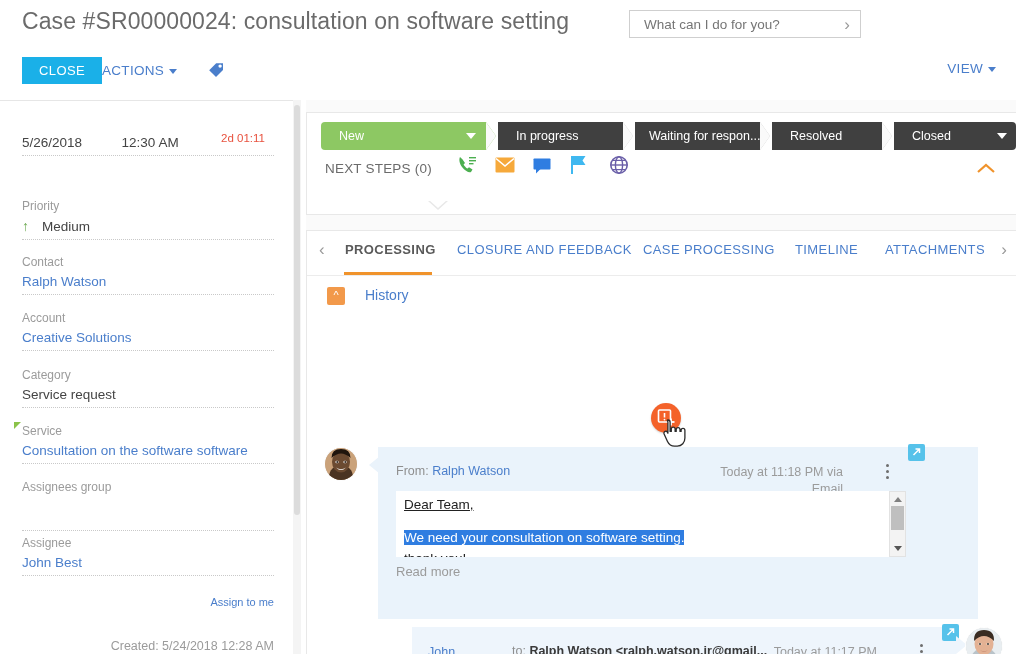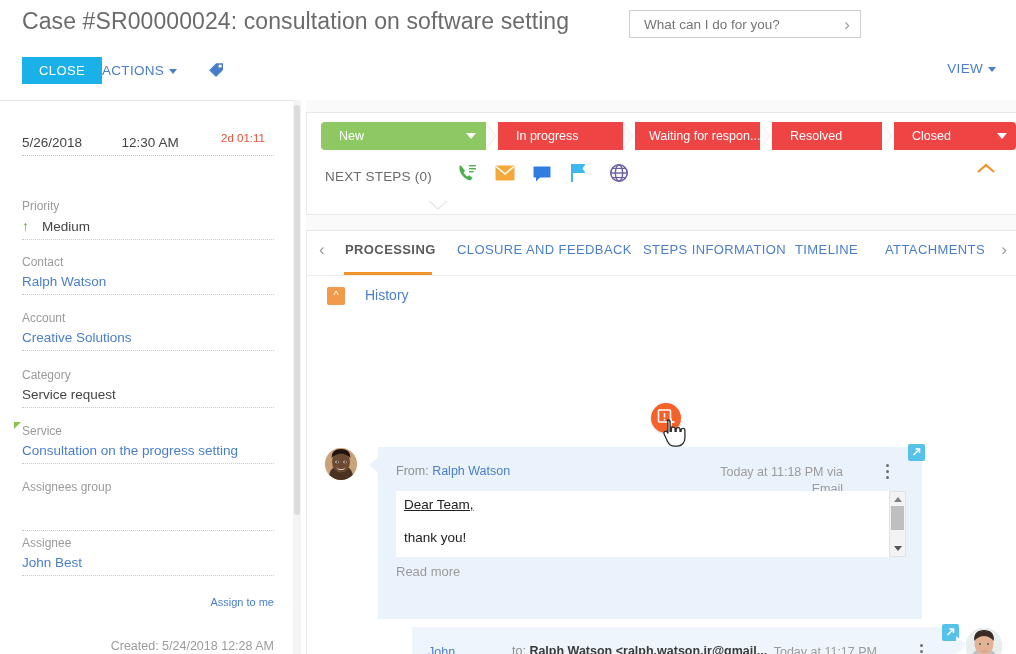--- a/index.html
+++ b/index.html
@@ -83,21 +83,21 @@
     position:absolute;left:306px;top:100px;width:710px;height:554px;
     background:#fafafa;
   }
   .panel-steps{
     position:absolute;left:0;top:12px;width:710px;height:103px;
     background:#fff;border:1px solid #e8e8e8;border-right:none;box-sizing:border-box;
   }
   
   .stepper{position:absolute;left:14px;top:9px;height:28px;width:695px;}
   .step{
-    position:absolute;top:0;height:28px;background:#ef4444;color:#fff;
+    position:absolute;top:0;height:28px;background:#404040;color:#fff;
     font-size:12.5px;line-height:28px;box-sizing:border-box;
   }
   .step .txt{position:absolute;left:18px;top:0;white-space:nowrap;overflow:hidden;}
   .step.active{background:#8dc863;}
   .step-chev{
     position:absolute;top:0;width:0;height:0;
     border-top:14px solid transparent;border-bottom:14px solid transparent;
     border-left:10px solid #fafafa;z-index:4;
   }
   .step-notch{
@@ -107,21 +107,21 @@
   }
   .step-notch.active{border-left-color:#8dc863;}
   .step-caret{
     position:absolute;top:11px;width:0;height:0;
     border-left:5px solid transparent;border-right:5px solid transparent;
     border-top:6px solid #fff;z-index:5;
   }
   .step-round-l{border-top-left-radius:4px;border-bottom-left-radius:4px;}
   .step-round-r{border-top-right-radius:4px;border-bottom-right-radius:4px;}
 
-  .nextsteps{position:absolute;left:18px;top:54px;text-align:center;}
+  .nextsteps{position:absolute;left:18px;top:46px;text-align:center;}
   .ns-label{font-size:13.5px;color:#6b6b6b;letter-spacing:0.2px;}
   .ns-icons{position:absolute;left:131px;top:-5px;width:340px;height:30px;}
   .ns-ic{position:absolute;top:0;cursor:pointer;}
   .ns-collapse{
     position:absolute;right:20px;top:48px;cursor:pointer;
   }
   .ns-pointer{
     position:absolute;left:123px;top:100px;width:0;height:0;
     border-left:9px solid transparent;border-right:9px solid transparent;
     border-top:8px solid #fff;z-index:6;
@@ -271,21 +271,21 @@
     <div class="fld" style="top:267px;">
       <div class="fld-label">Category</div>
       <div class="fld-value fld-underline">Service request</div>
     </div>
 
     <div class="fld" style="top:323px;">
       <div class="fld-label" style="position:relative;">
         <i class="req-mark"></i>
         <span>Service</span>
       </div>
-      <div class="fld-value link fld-underline">Consultation on the progress setting</div>
+      <div class="fld-value link fld-underline">Consultation on the software software</div>
     </div>
 
     <div class="fld" style="top:379px;">
       <div class="fld-label">Assignees group</div>
       <div class="fld-value fld-underline" style="height:26px;"></div>
     </div>
 
     <div class="fld" style="top:435px;">
       <div class="fld-label">Assignee</div>
       <div class="fld-value link fld-underline">John Best</div>
@@ -389,21 +389,21 @@
 
     <div class="panel-tabs">
 
       <div class="tabs">
         <span class="tab-arrow" style="left:12px;">‹</span>
 
         <span class="tab active" style="left:38px;">PROCESSING</span>
         <div class="tab-underline" style="left:37px;width:88px;"></div>
 
         <span class="tab" style="left:150px;">CLOSURE AND FEEDBACK</span>
-        <span class="tab" style="left:336px;">STEPS INFORMATION</span>
+        <span class="tab" style="left:336px;">CASE PROCESSING</span>
         <span class="tab" style="left:488px;">TIMELINE</span>
         <span class="tab" style="left:578px;">ATTACHMENTS</span>
 
         <span class="tab-arrow" style="right:10px;">›</span>
       </div>
 
       <div class="hist-head">
         <span class="hist-toggle">^</span>
         <span class="hist-title">History</span>
       </div>
@@ -416,41 +416,42 @@
           <path d="M6.5 10 q9.5 -9 19 0 q0 -9 -9.5 -9 q-9.5 0 -9.5 9 Z" fill="#20150d"></path>
           <ellipse cx="12" cy="14" rx="1.6" ry="1.2" fill="#fff"></ellipse>
           <ellipse cx="20" cy="14" rx="1.6" ry="1.2" fill="#fff"></ellipse>
           <circle cx="12.2" cy="14" r="0.9" fill="#241a12"></circle>
           <circle cx="20.2" cy="14" r="0.9" fill="#241a12"></circle>
           <path d="M11 19.5 q5 3.5 10 0 q-5 5 -10 0 Z" fill="#fff"></path>
         </svg>
       </div>
       <i class="msg-tail-l" style="left:62px;top:225px;"></i>
 
-      <div class="msg" style="left:71px;top:216px;width:544px;height:172px;">
+      <div class="msg" style="left:71px;top:216px;width:600px;height:172px;">
         <div class="msg-from" style="left:18px;top:17px;">
           <span>From:</span>
           <b>Ralph Watson</b>
         </div>
         <div class="msg-time" style="left:330px;top:17px;width:135px;">Today at 11:18 PM via Email</div>
 
         <span class="msg-kebab dot3" style="left:508px;top:17px;">
           <i></i>
             <i></i>
             <i></i>
         </span>
         <span class="msg-expand" style="left:530px;top:-3px;">
           <svg width="17" height="17" viewBox="0 0 17 17">
             <path d="M5.5 11 L11 5.5 M7.5 5 L11.5 5 L11.5 9" stroke="#fff" stroke-width="1.5" fill="none"></path>
           </svg>
         </span>
 
         <div class="msg-body" style="left:18px;top:44px;width:493px;height:66px;">
           <div class="msg-line" style="padding:3px 0 0 8px;text-decoration:underline;">Dear Team,</div>
           <div class="msg-line" style="height:12px;"></div>
+          <div style="padding-left:8px;"><span class="msg-line sel">We need your consultation on software setting.</span></div>
           <div class="msg-line" style="padding-left:8px;">thank you!</div>
         </div>
 
         <div class="vsb" style="left:511px;top:44px;width:17px;height:66px;">
           <i class="vsb-ar vsb-up" style="top:5px;"></i>
           <div class="vsb-thumb" style="top:14px;height:24px;"></div>
           <i class="vsb-ar vsb-dn" style="bottom:5px;"></i>
         </div>
 
         <div class="read-more" style="left:18px;top:117px;">Read more</div>

